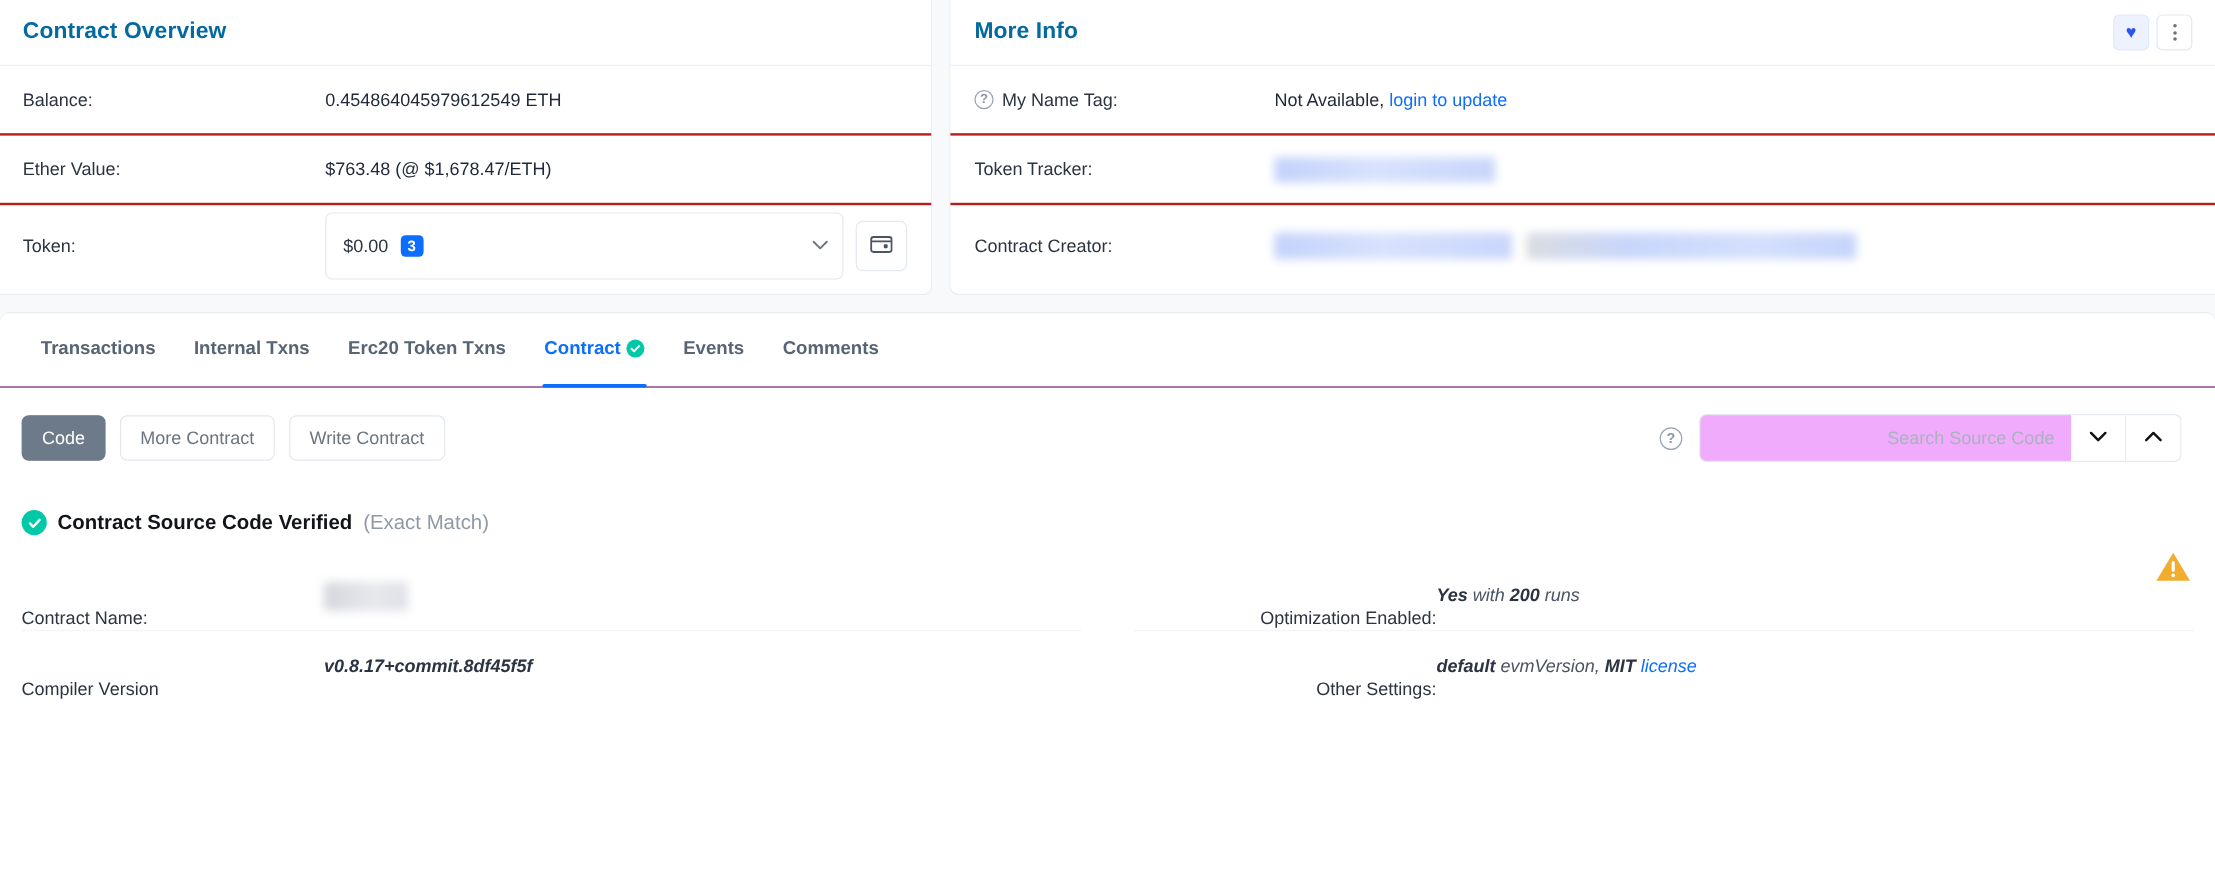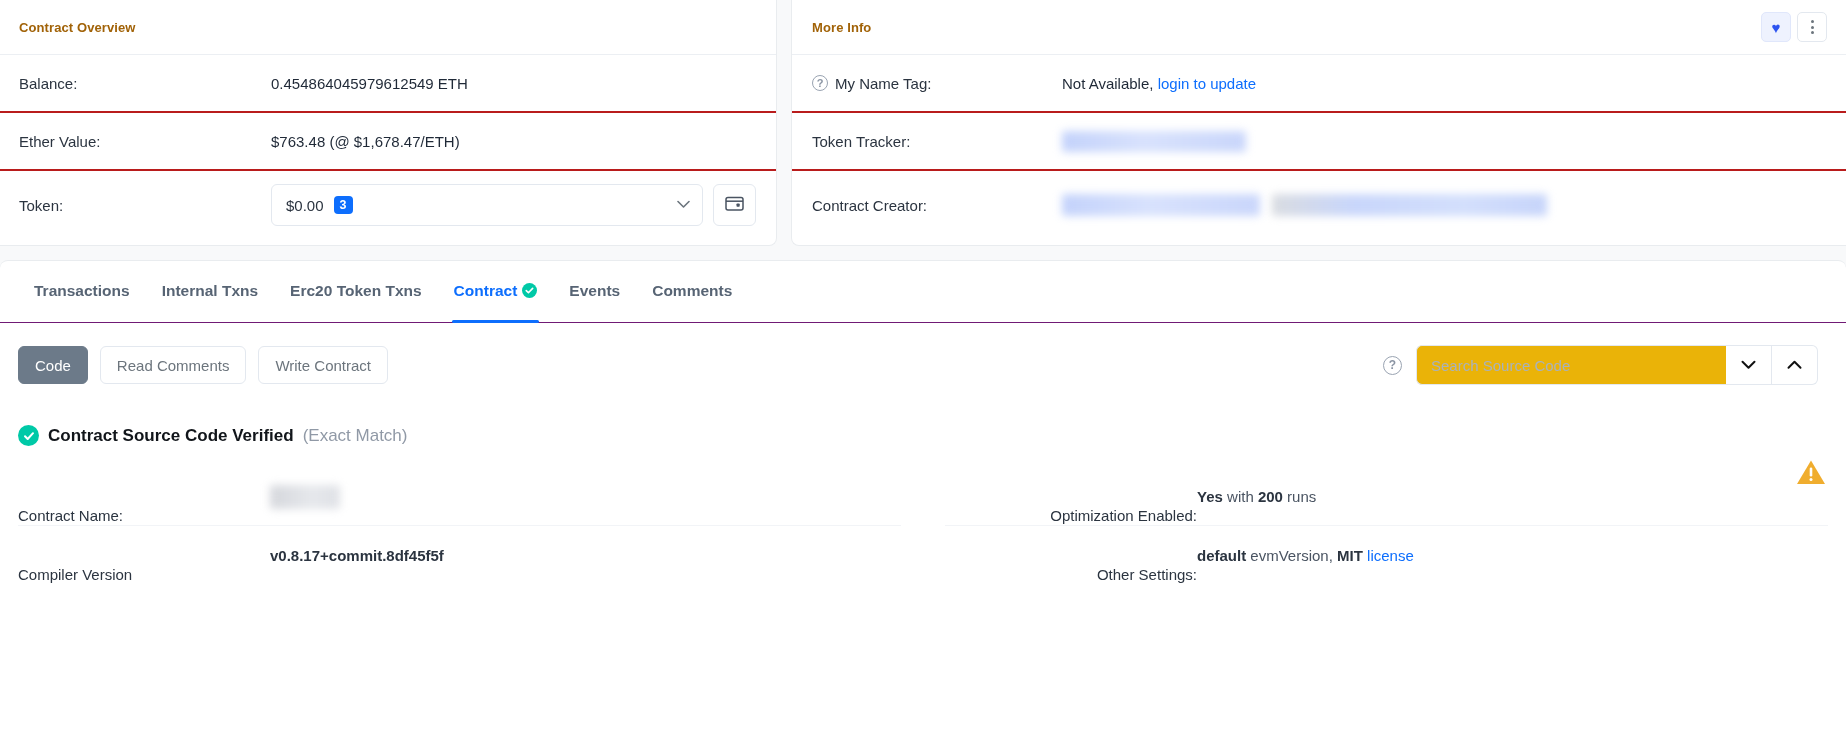--- a/index.html
+++ b/index.html
@@ -21,21 +21,21 @@
     border-radius: 8px;
     display: flex; flex-direction: column;
   }
   .card-left  { width: 778px; margin-left: -1px; border-top: none; border-left: none; border-radius: 0 0 8px 0; }
   .card-right { width: 1056px; margin-left: 14px; margin-right: -12px; border-top: none; border-right:none; border-radius: 0 0 0 8px; }
 
   .card-header {
     height: 55px; display: flex; align-items: center; justify-content: space-between;
     padding: 0 20px; border-bottom: 1px solid #eceff3;
   }
-  .card-title { font-size: 13px; font-weight: 700; color: #a16207; letter-spacing: .1px; }
+  .card-title { font-size: 19px; font-weight: 700; color: #0369a1; letter-spacing: .1px; }
 
   .hdr-actions { display: flex; align-items: center; gap: 6px; }
   .icon-btn {
     width: 30px; height: 30px; border: 1px solid #e3e8ef; border-radius: 5px;
     display: flex; align-items: center; justify-content: center; background: #fff; cursor: pointer;
   }
   .icon-btn.fav { background: #eef2fe; border-color: #e0e7fb; }
   .heart { color: #2d54f0; font-size: 15px; line-height: 1; }
   .kebab { display:flex; flex-direction:column; gap:2.5px; }
   .kebab i { width: 3px; height: 3px; border-radius: 50%; background: #6c757d; display:block; }
@@ -50,21 +50,21 @@
   .row-label { color: #2b3440; }
   .row-value { color: #1f2937; }
   .card-left  .row-label { width: 252px; flex: none; }
   .card-right .row-label { width: 250px; flex: none; }
 
   .row-tall { height: 68px; }
 
   
   .token-row { align-items: center; }
   .token-select {
-    width: 438px; height: 42px; border: 1px solid #e3e8ef; border-radius: 6px;
+    width: 438px; height: 56px; border: 1px solid #e3e8ef; border-radius: 6px;
     display: flex; align-items: center; justify-content: space-between;
     padding: 0 12px 0 14px; background: #fff; cursor: pointer;
   }
   .token-left { display: flex; align-items: center; gap: 10px; }
   .token-amount { font-size: 15px; color: #2b3440; }
   .badge-count {
     background: #0d6efd; color: #fff; font-size: 12.5px; font-weight: 700;
     border-radius: 4px; padding: 2px 6px; line-height: 1.15;
   }
   .chev-sm { color: #6c757d; font-size: 12px; }
@@ -119,21 +119,21 @@
     display: flex; align-items: center; justify-content: center; cursor: pointer;
     border: 1px solid #e3e8ef; background: #fff; color: #6c757d;
   }
   .btn.active { background: #6c7a89; border-color: #6c7a89; color: #fff; }
 
   .search-wrap { display: flex; align-items: center; gap: 14px; padding-right: 10px; }
   .search-group { display: flex; align-items: stretch; }
   .search-input {
     width: 310px; height: 40px; border: 1px solid #e3e8ef; border-right: none;
     border-radius: 6px 0 0 6px; padding: 16px 14px; font-size: 15px; color: #495057;
-    outline: none; font-family: "Liberation Sans", sans-serif; background:#eab308;
+    outline: none; font-family: "Liberation Sans", sans-serif; background:#f0abfc;text-align:right;
   }
   .search-input::placeholder { color: #a9b2bd; }
   .sbtn {
     width: 46px; height: 40px; border: 1px solid #e3e8ef; background: #fff;
     display: flex; align-items: center; justify-content: center; cursor: pointer; border-left: none;
   }
   .sbtn.last { border-radius: 0 6px 6px 0; }
 
   .verified-line { display: flex; align-items: flex-end; gap: 9px; padding: 40px 18px 0 18px; }
   .big-check {
@@ -147,21 +147,21 @@
 
   .detail-grid { display: flex; padding: 0 18px; margin-top: 22px; }
   .detail-col { flex: 1; }
   .detail-col.right { padding-left: 44px; text-align: right; }
   .drow {
     display: flex; align-items: center; height: 58px;
     border-bottom: 1px solid #f2f4f7; font-size: 15px; color: #273342;
   }
   .drow:last-child { border-bottom: none; }
   .dlabel { width: 252px; flex: none; color: #2b3440; margin-top: 38px; }
-  .dvalue { color: #2b3440; }
+  .dvalue { color: #2b3440; font-style: italic; }
   .dvalue b { font-weight: 700; color: #2b3440; }
   .dim { color: #4a5462; }
 </style>
 </head>
 <body>
 
 <div class="page">
 
   <div class="top-row">
 
@@ -272,21 +272,21 @@
         <span>Events</span>
       </div>
       <div class="tab">
         <span>Comments</span>
       </div>
     </div>
 
     <div class="subbar">
       <div class="btn-group">
         <div class="btn active">Code</div>
-        <div class="btn">Read Comments</div>
+        <div class="btn">More Contract</div>
         <div class="btn">Write Contract</div>
       </div>
 
       <div class="search-wrap">
         <span class="help-icon" style="width:19px;height:19px;font-size:12px;margin-right:0;">?</span>
         <div class="search-group">
           <input class="search-input" type="text" placeholder="Search Source Code" style="">
           <div class="sbtn">
             <span>
               <svg width="15" height="10" viewBox="0 0 15 10">

